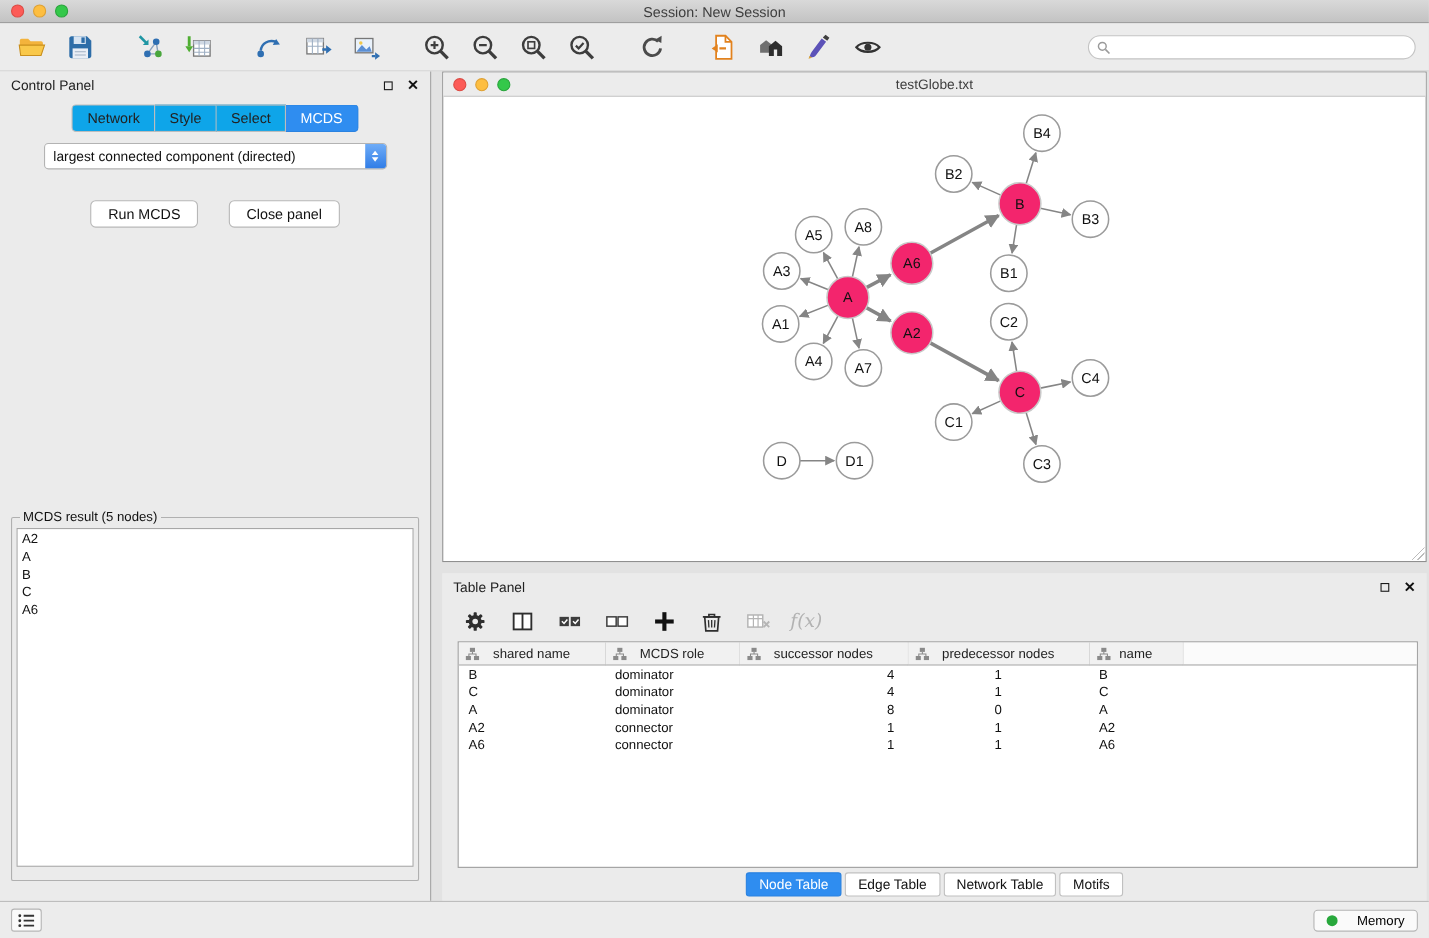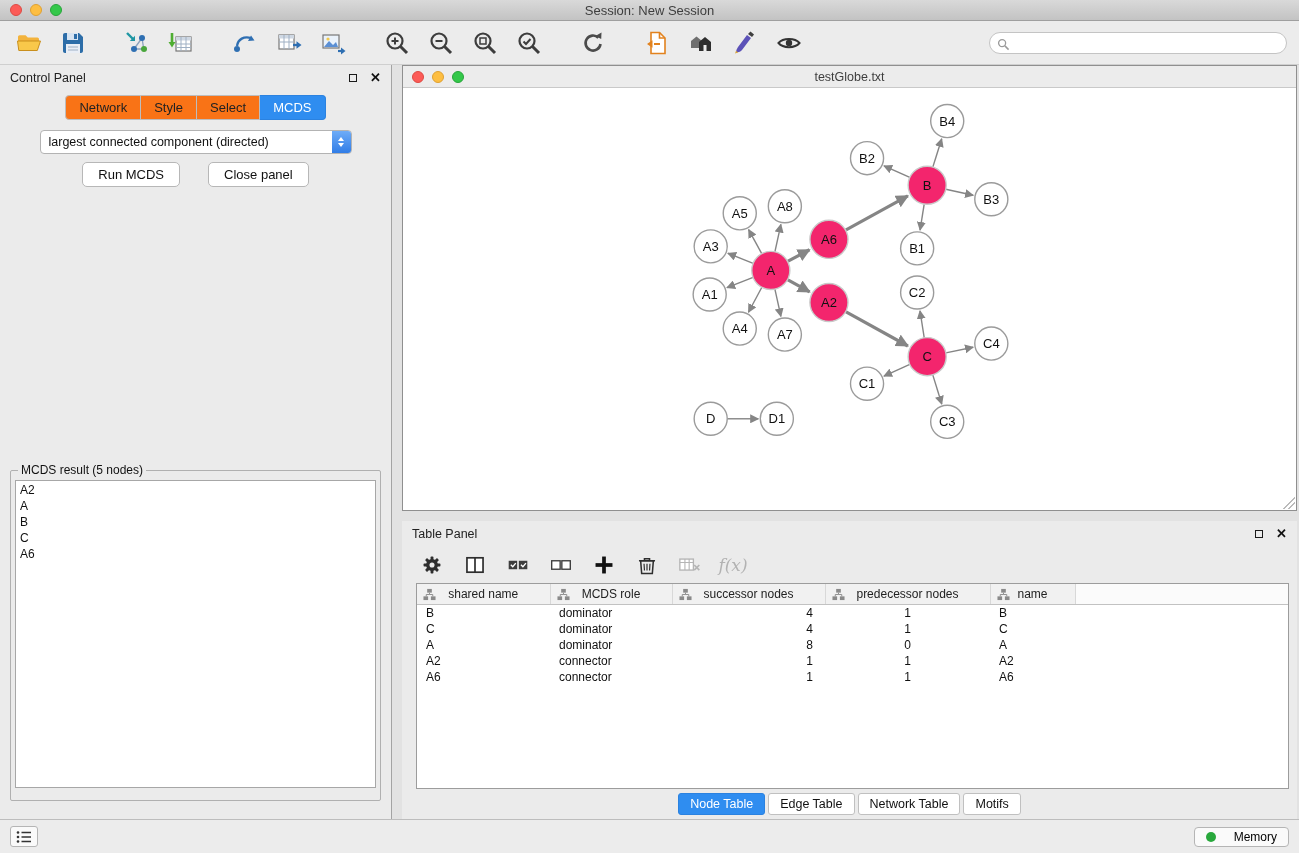--- a/index.html
+++ b/index.html
@@ -52,37 +52,37 @@
     border-right:1px solid #a3a3a3;
     display:flex; flex-direction:column; min-height:0;justify-content:flex-end;
   }
   .panel-header { height:26px; flex:0 0 26px; display:flex; align-items:center;
                   padding:0 10px; font-size:12.5px; color:#222; }
   .ph-icons { margin-left:auto; display:flex; align-items:center; gap:13px; }
   .ph-sq { width:8px; height:8px; border:1.5px solid #1a1a1a; display:inline-block; }
   .ph-x  { font-size:13px; font-weight:bold; color:#111; line-height:10px; }
 
   .cp-tabs { display:flex; justify-content:center; margin:4px 0 10px; }
-  .cp-tab { font-size:13px; padding:4px 13px; background:#f97316; color:#222;
+  .cp-tab { font-size:13px; padding:4px 13px; background:#0ea5e9; color:#222;
             border:1px solid #bdbdbd; border-left:none; cursor:default; }
   .cp-tab:first-child { border-left:1px solid #bdbdbd; border-radius:4px 0 0 4px; }
   .cp-tab:last-child  { border-radius:0 4px 4px 0; }
   .cp-tab.active { background:#2f8df0; border-color:#2b82e0; color:#fff; }
 
   .opt-label { text-align:center; font-size:13px; margin:16px 0 9px; }
   .dropdown { margin:0 auto; width:312px; height:24px; background:#fff;
               border:1px solid #b3b3b3; border-radius:4px;
               display:flex; align-items:center; overflow:hidden; }
   .dd-value { flex:1; font-size:12.5px; padding-left:8px; white-space:nowrap; }
   .dd-stepper { width:19px; height:24px; background:linear-gradient(#71aef8,#2e7be6);
                 display:flex; flex-direction:column; align-items:center; justify-content:center; gap:2px; }
   .dd-up   { width:0; height:0; border-left:3.5px solid transparent; border-right:3.5px solid transparent; border-bottom:4.5px solid #fff; }
   .dd-down { width:0; height:0; border-left:3.5px solid transparent; border-right:3.5px solid transparent; border-top:4.5px solid #fff; }
 
-  .btn-row { display:flex; justify-content:center; gap:28px; margin-top:8px; }
+  .btn-row { display:flex; justify-content:center; gap:28px; margin-top:28px; }
   .btn { font-size:13px; padding:4px 15px; background:#fff; border:1px solid #b7b7b7;
          border-radius:5px; color:#111; font-family:"Liberation Sans", sans-serif; cursor:default; }
 
   .cp-spacer { flex:1 1 auto; }
 
   .result-fieldset { margin:0 10px 18px; height:338px; flex:0 0 338px;
                      border:1px solid #b0b0b0; border-radius:2px; padding:3px 4px 5px; }
   .result-fieldset legend { font-size:12px; padding:0 3px; margin-left:3px; }
   .result-list { height:308px; background:#fff; border:1px solid #a7a7a7; overflow:auto; padding:1px 4px; }
   .result-item { font-size:12px; line-height:16px; }

